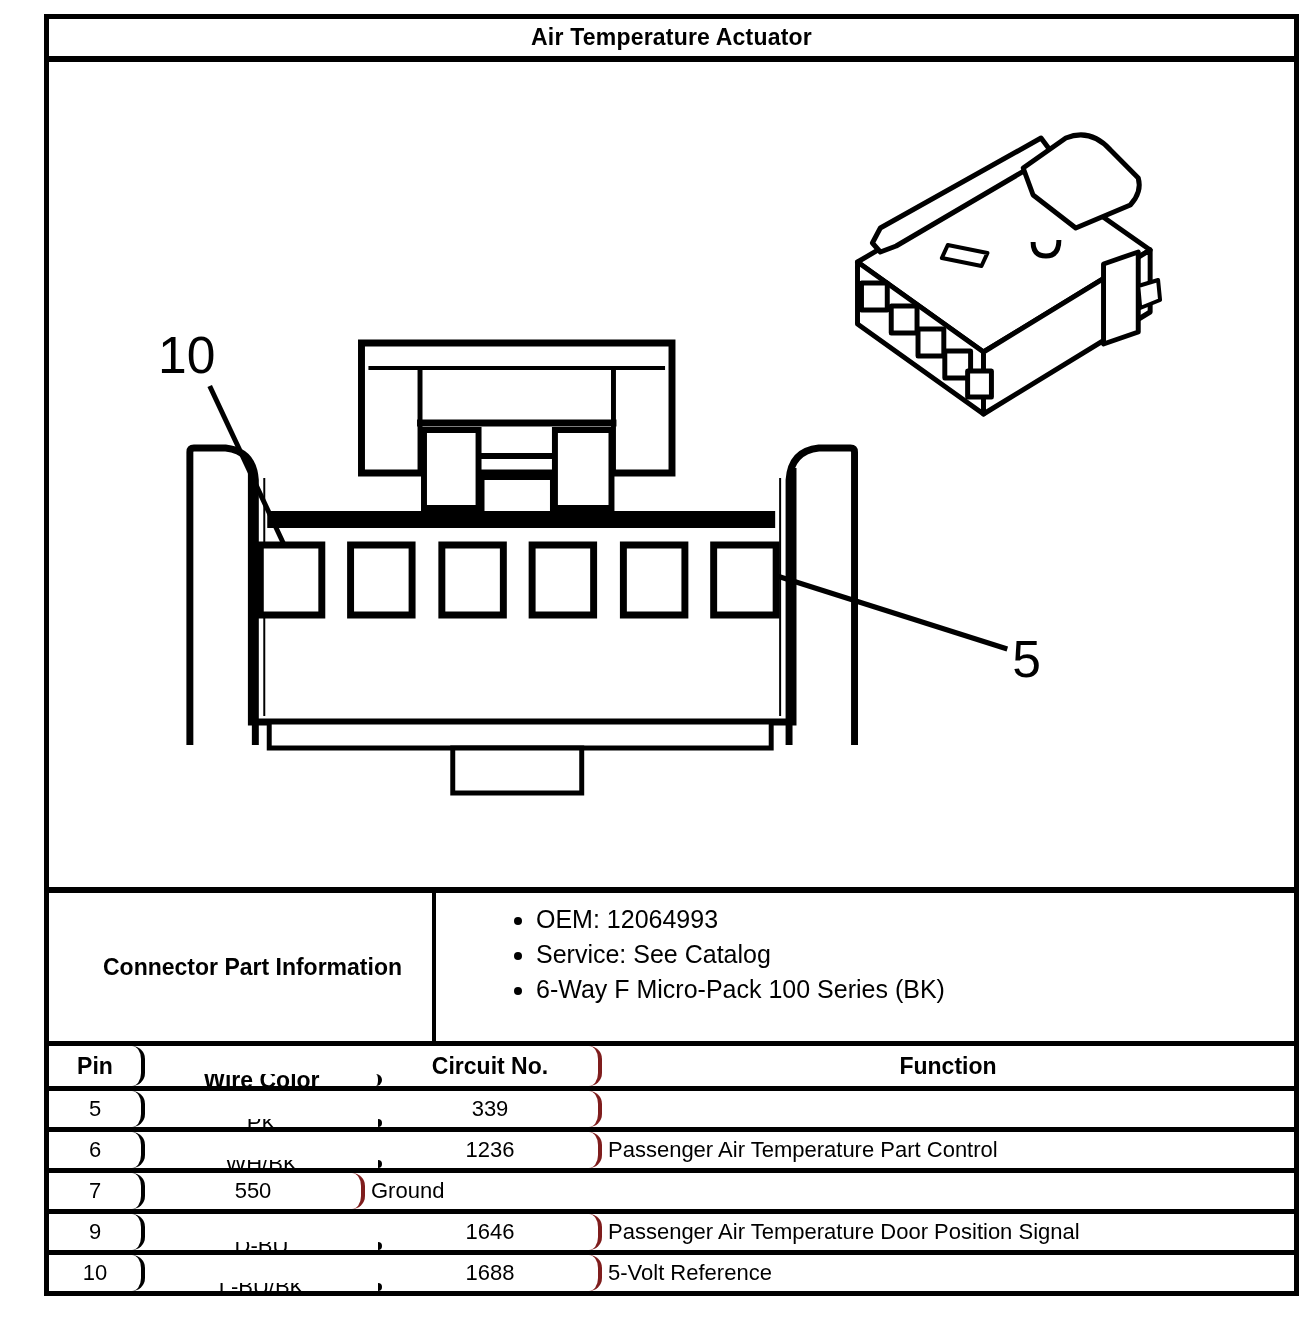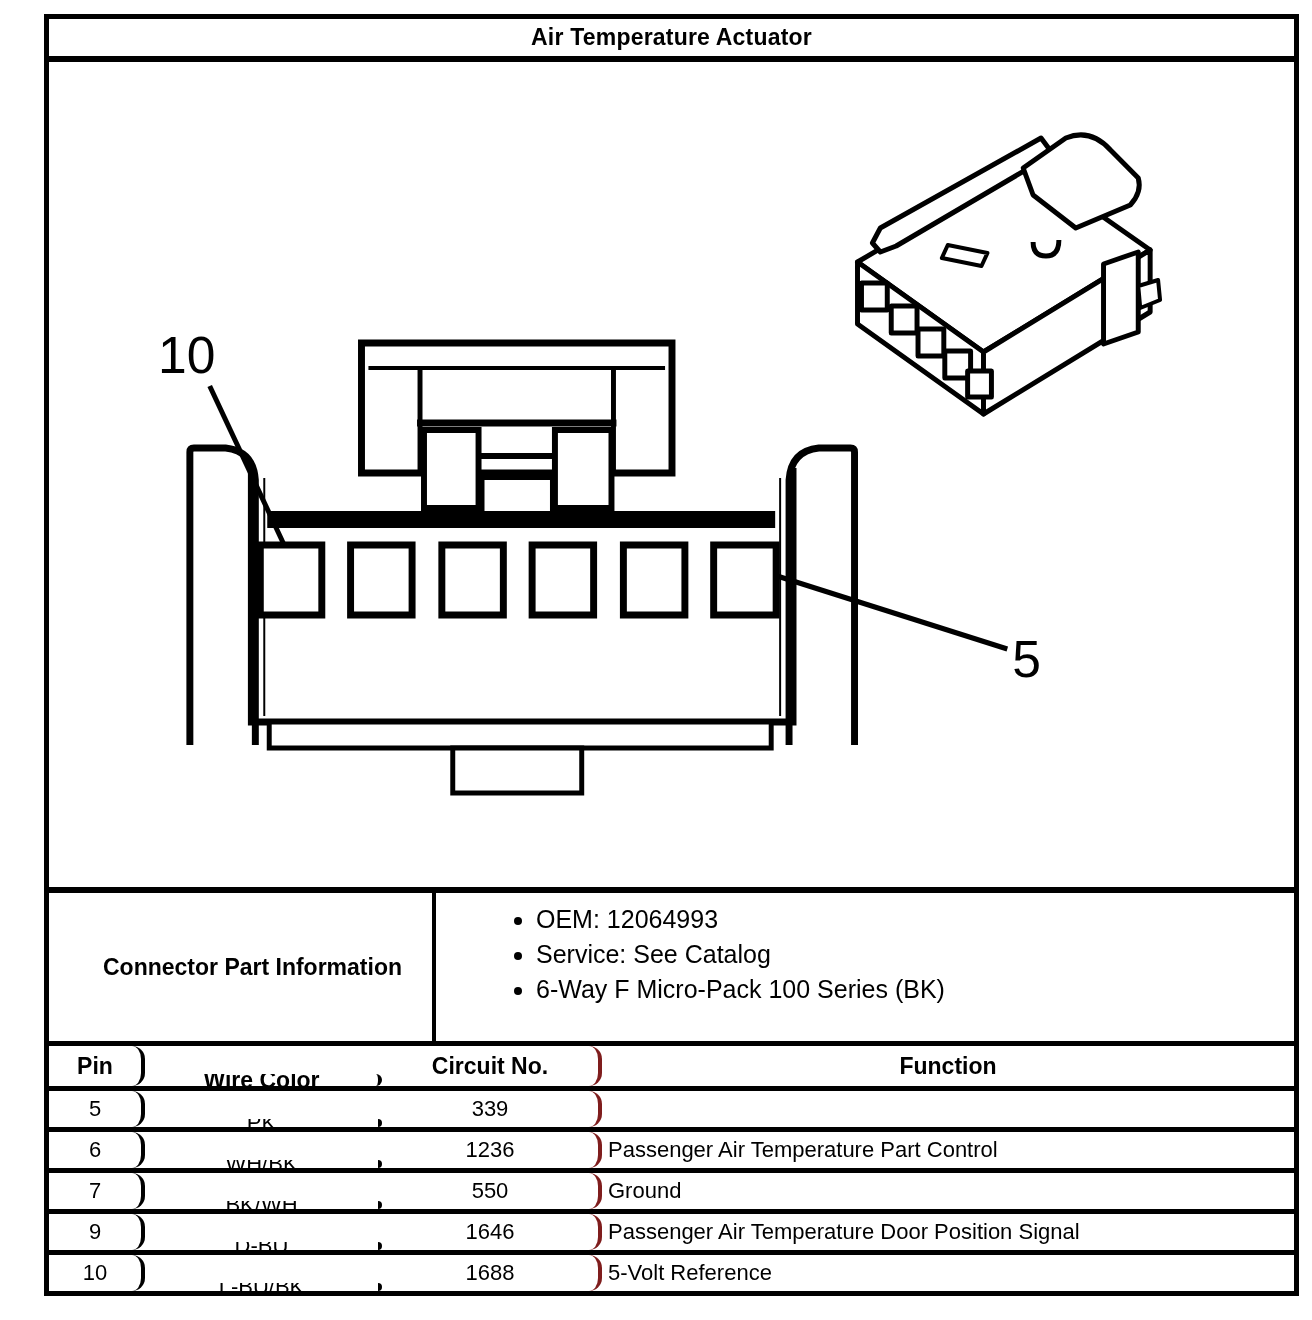--- a/index.html
+++ b/index.html
@@ -152,21 +152,20 @@
       <div class="pcell c3">339</div>
     </div>
     <div class="prow data">
       <div class="pcell c1">6</div>
       <div class="pcell c2">WH/BK</div>
       <div class="pcell c3">1236</div>
       <div class="pcell c4">Passenger Air Temperature Part Control</div>
     </div>
     <div class="prow data">
       <div class="pcell c1">7</div>
-      <div class="pcell c2">BK/WH</div>
       <div class="pcell c3">550</div>
       <div class="pcell c4">Ground</div>
     </div>
     <div class="prow data">
       <div class="pcell c1">9</div>
       <div class="pcell c2">D-BU</div>
       <div class="pcell c3">1646</div>
       <div class="pcell c4">Passenger Air Temperature Door Position Signal</div>
     </div>
     <div class="prow data">

